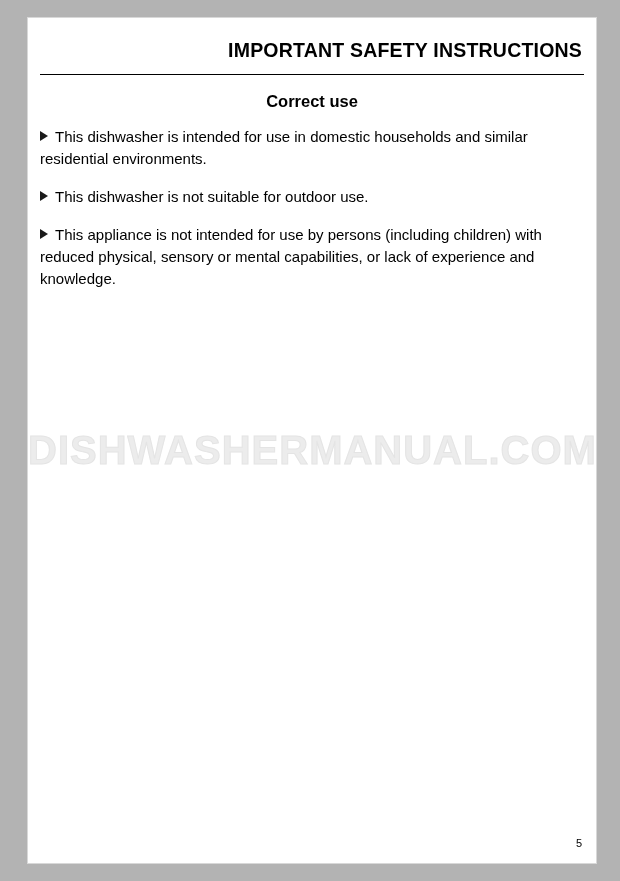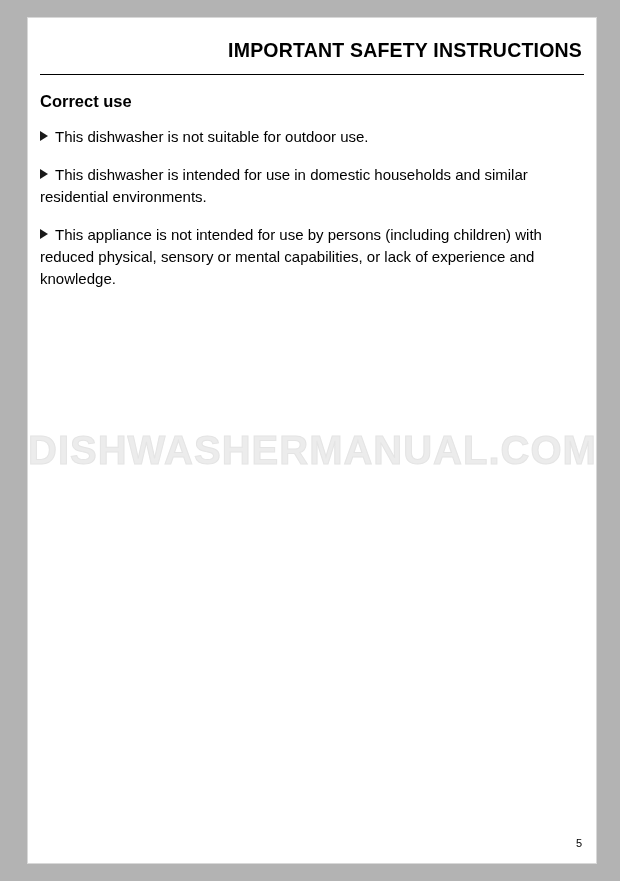--- a/index.html
+++ b/index.html
@@ -65,20 +65,21 @@
     left: 12px;
     right: 12px;
     top: 68px;
   }
   .section-heading {
     font-size: 16.5px;
     font-weight: bold;
     color: #000;
     margin: 6px 0 14px 0;
     line-height: 1.2;
+    text-align: center;
   }
   .bullet-block {
     position: relative;
     margin: 0 0 16px 0;
     font-size: 15px;
     line-height: 1.47;
     color: #000;
   }
   .bullet-block:last-child {
     margin-bottom: 12px;
@@ -128,25 +129,25 @@
 
       <div class="header">
         <span class="header-title">IMPORTANT SAFETY INSTRUCTIONS</span>
       </div>
       <div class="header-rule"></div>
 
       <div class="content">
         <div class="section-heading">Correct use</div>
 
         <p class="bullet-block">
-          <span class="bullet-marker"></span><span class="bullet-text">This dishwasher is not suitable for outdoor use.</span>
+          <span class="bullet-marker"></span><span class="bullet-text">This dishwasher is intended for use in domestic households and similar residential environments.</span>
         </p>
 
         <p class="bullet-block">
-          <span class="bullet-marker"></span><span class="bullet-text">This dishwasher is intended for use in domestic households and similar residential environments.</span>
+          <span class="bullet-marker"></span><span class="bullet-text">This dishwasher is not suitable for outdoor use.</span>
         </p>
 
 
         <p class="bullet-block">
           <span class="bullet-marker"></span><span class="bullet-text">This appliance is not intended for use by persons (including children) with reduced physical, sensory or mental capabilities, or lack of experience and knowledge.</span>
         </p>
       </div>
 
       <div class="watermark">DISHWASHERMANUAL.COM</div>
 

